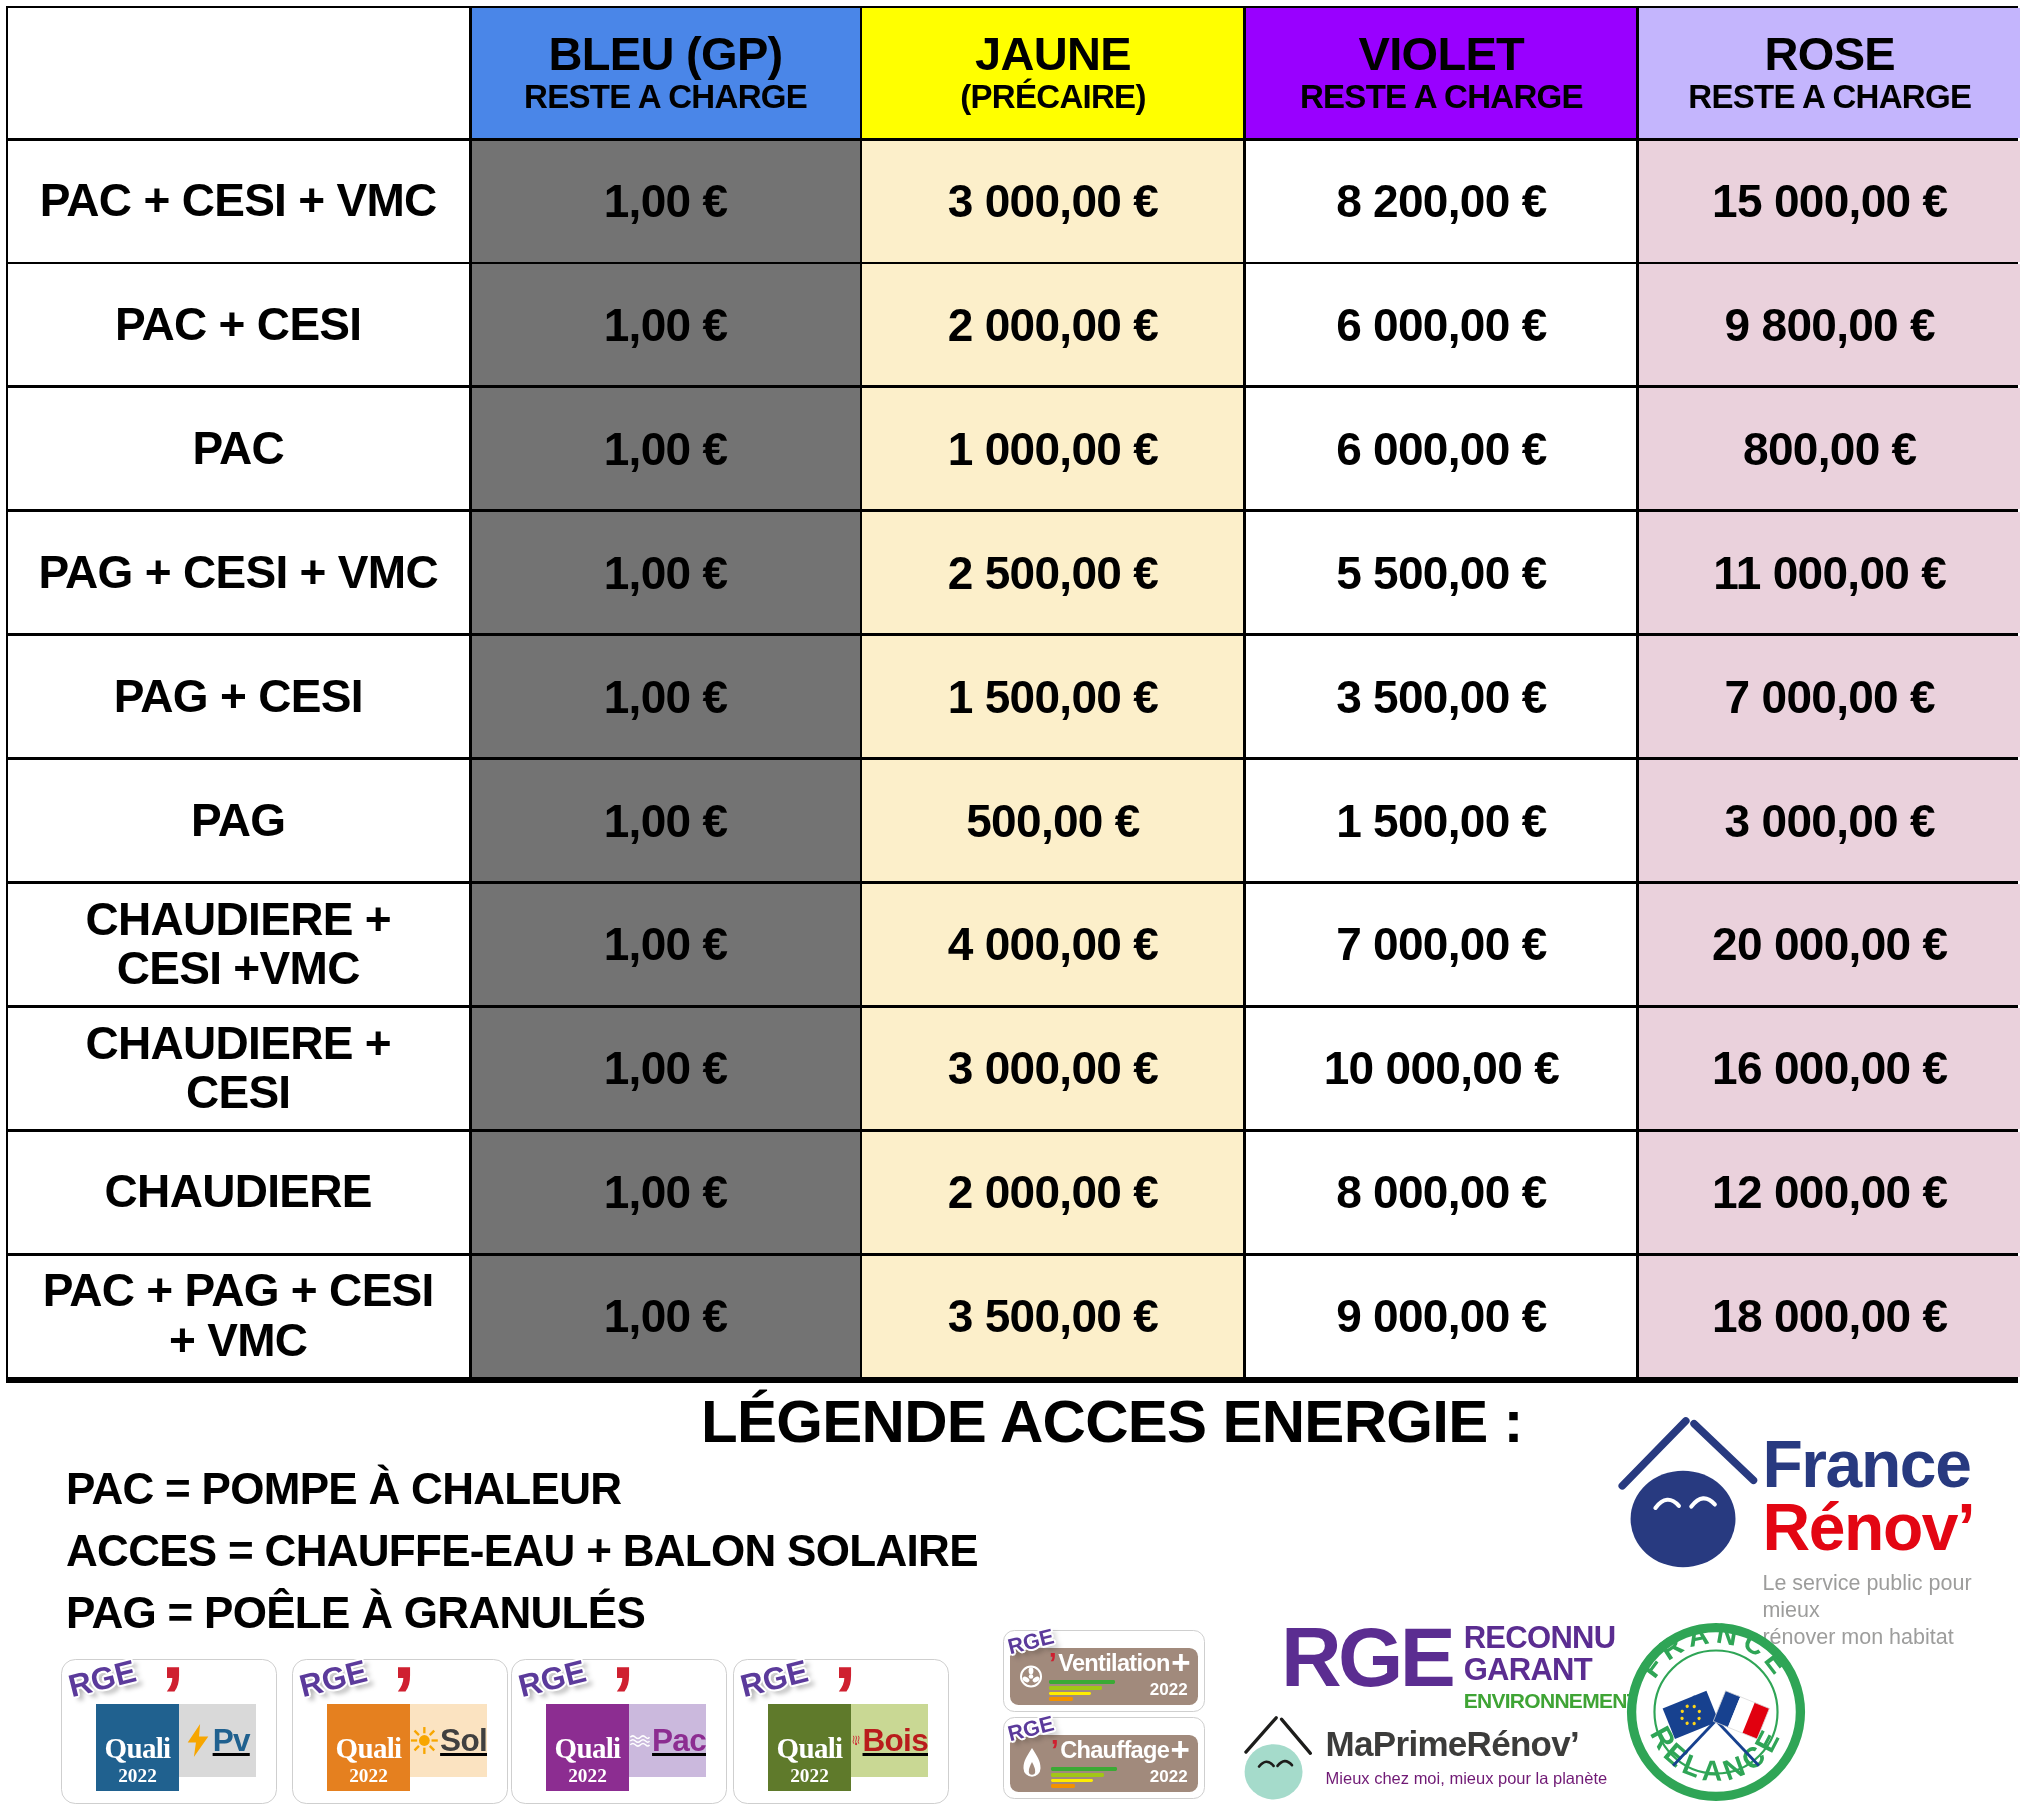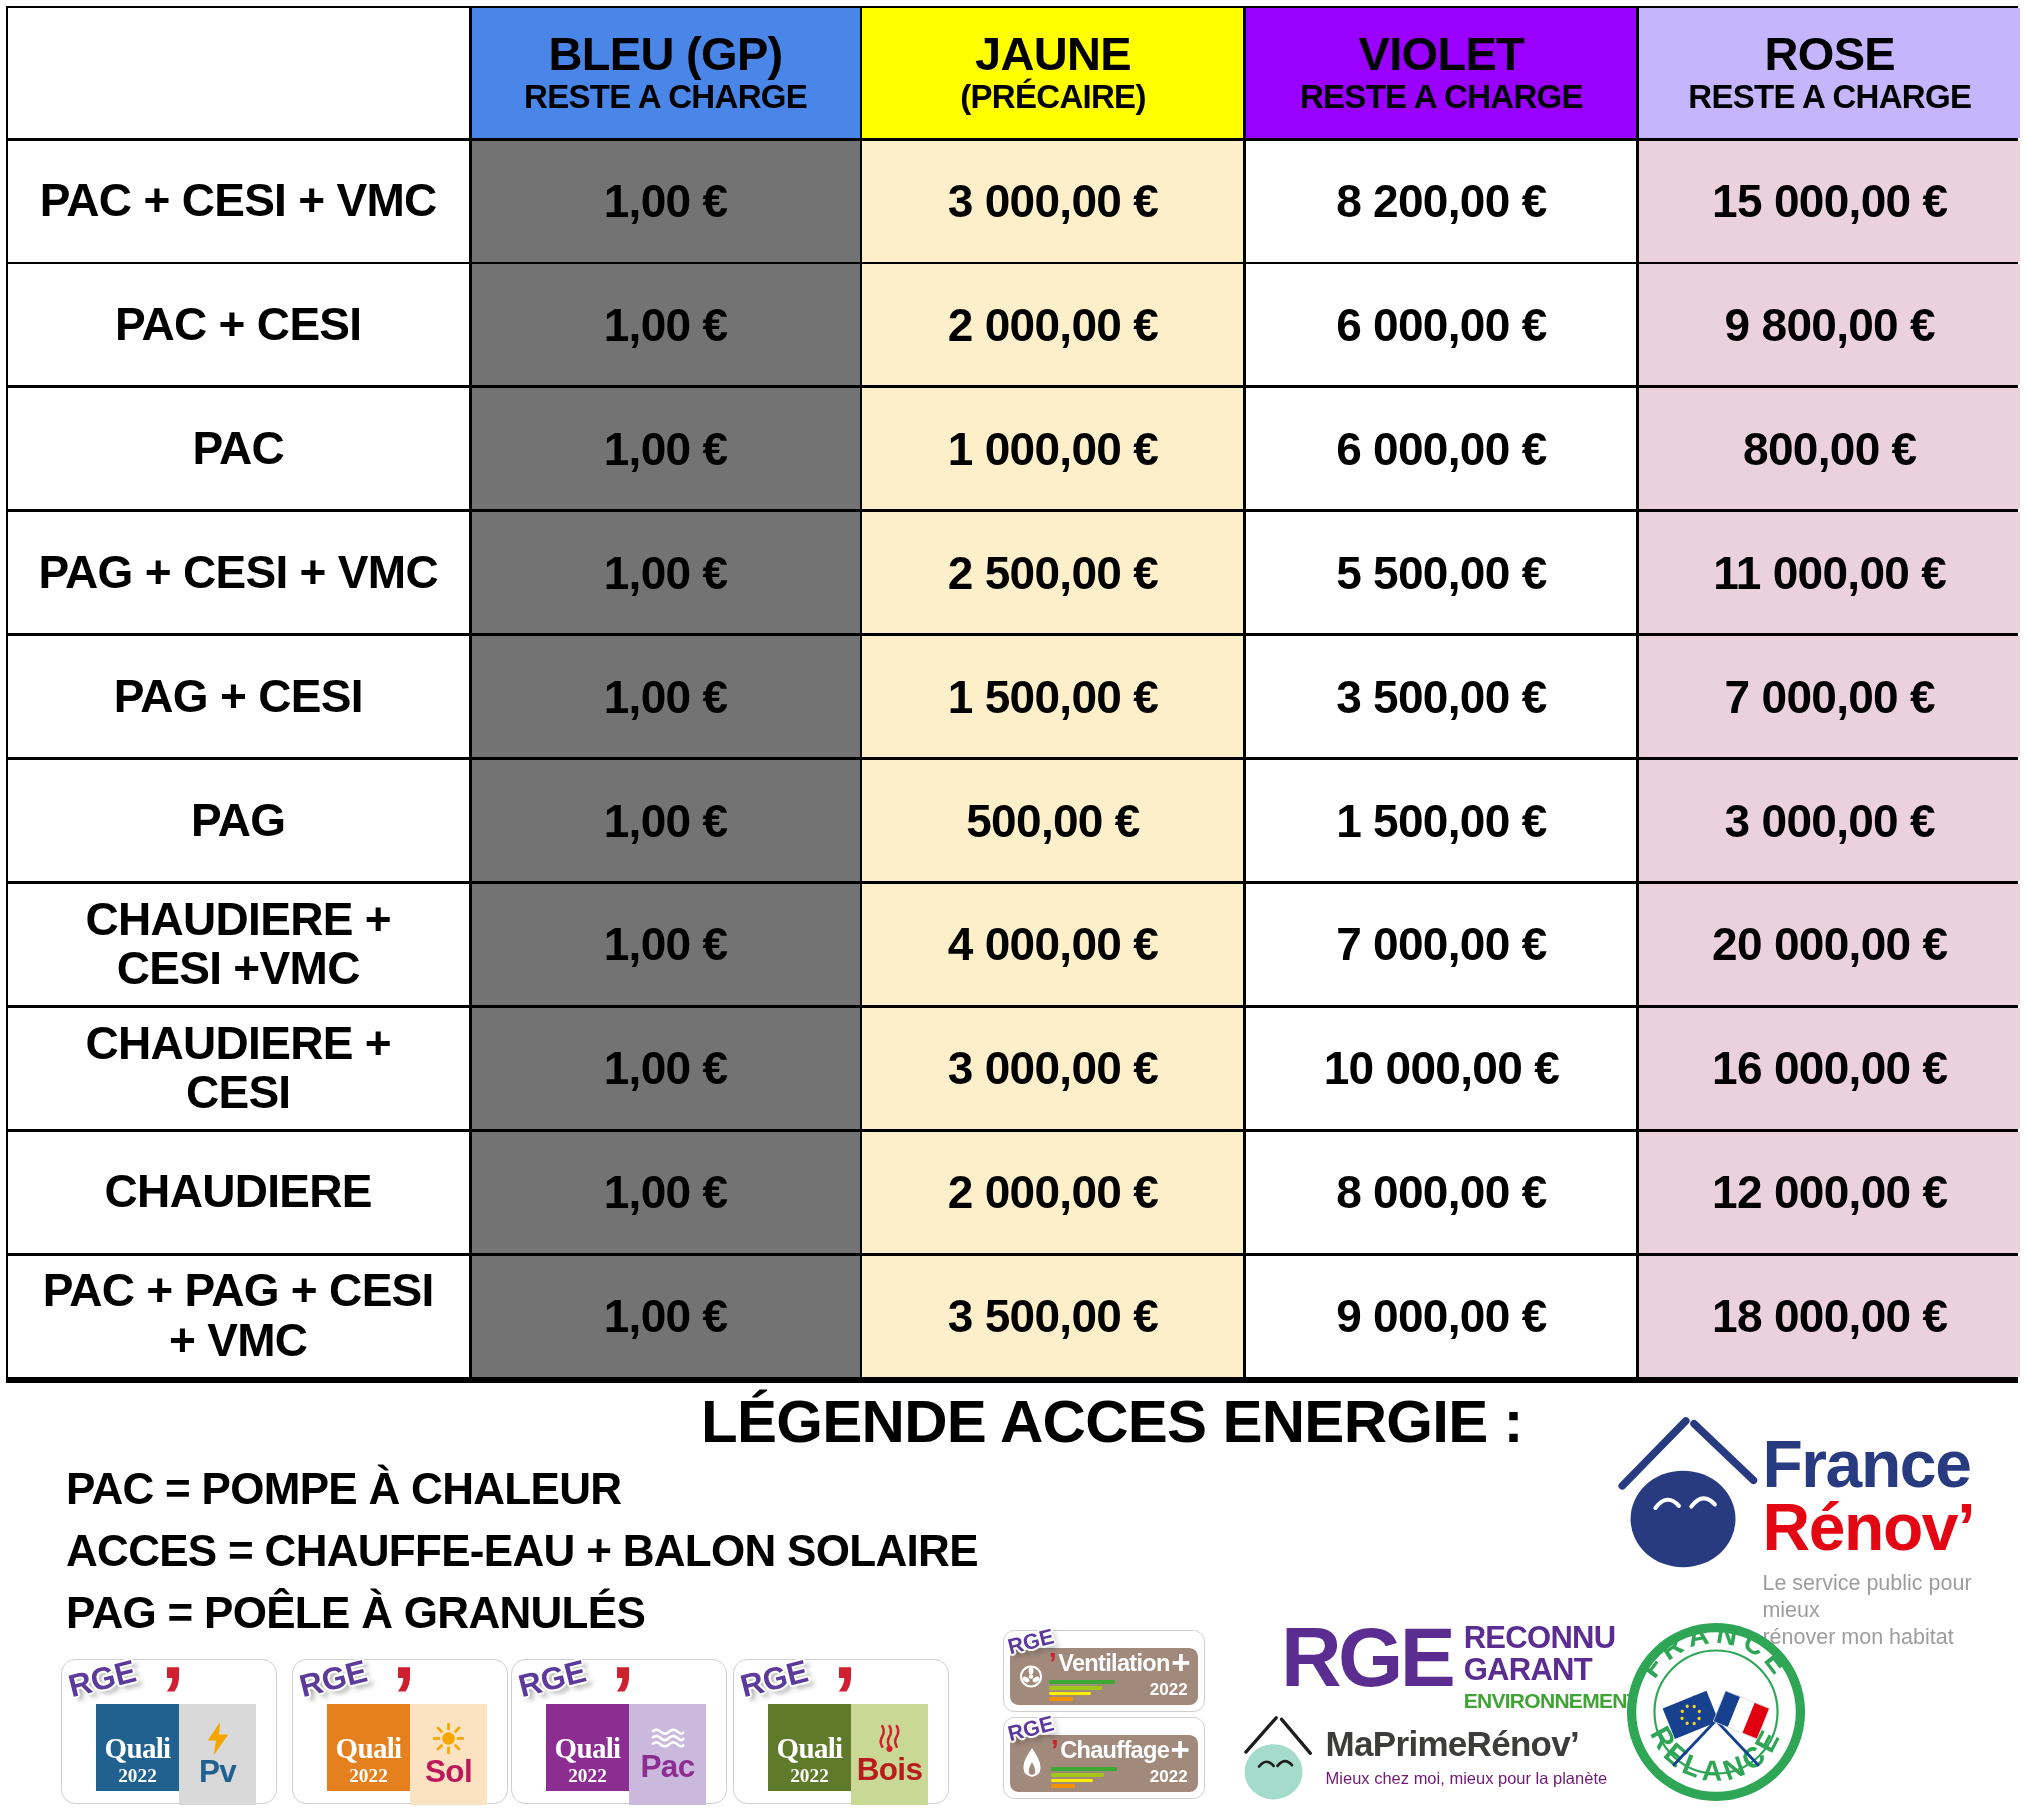--- a/index.html
+++ b/index.html
@@ -70,26 +70,26 @@
     font-weight:bold; line-height:.55; z-index:2;
   }
   .q-squares { position:absolute; left:34px; top:44px; display:flex; }
   .q-left {
     width:83px; height:87px; display:flex; flex-direction:column;
     align-items:center; justify-content:flex-end; padding-bottom:4.3px; box-sizing:border-box;font-family:Liberation Serif, serif;
   }
   .q-prefix { color:#fff; font-size:29px; font-weight:bold; letter-spacing:-0.7px; }
   .q-year  { color:#fff; font-size:19.3px; font-weight:bold; }
   .q-right {
-    width:77px; height:101px; display:flex; flex-direction:column;
-    align-items:center; justify-content:center; gap:1.4px; box-sizing:border-box;
+    width:77px; height:73px; display:flex; flex-direction:row;
+    align-items:center; justify-content:center; gap:1.4px; box-sizing:border-box;text-decoration:underline;
   }
   .q-suffix { font-size:31.5px; font-weight:bold; letter-spacing:-0.7px; line-height:1; }
   .qb0 .q-left{background:#20618f;} .qb0 .q-right{background:#d9d9d9;} .qb0 .q-suffix{color:#20618f;}
-  .qb1 .q-left{background:#e5801f;} .qb1 .q-right{background:#fbe3c1;} .qb1 .q-suffix{color:#be185d;}
+  .qb1 .q-left{background:#e5801f;} .qb1 .q-right{background:#fbe3c1;} .qb1 .q-suffix{color:#404040;}
   .qb2 .q-left{background:#8c2d91;} .qb2 .q-right{background:#cbb9dd;} .qb2 .q-suffix{color:#8c2d91;}
   .qb3 .q-left{background:#5f7a2b;} .qb3 .q-right{background:#c9d894;} .qb3 .q-suffix{color:#b91c1c;}
 
   
   .plus-card {
     position:absolute; left:1003px; width:202px; height:82px;
     background:#fff; border:1.4px solid #cfcfcf; border-radius:11.4px; box-sizing:border-box;
   }
   .pc0 { top:1630px; } .pc1 { top:1717px; }
   .plus-card .rge-tag { font-size:21.5px; left:7.2px; top:5.7px; }

